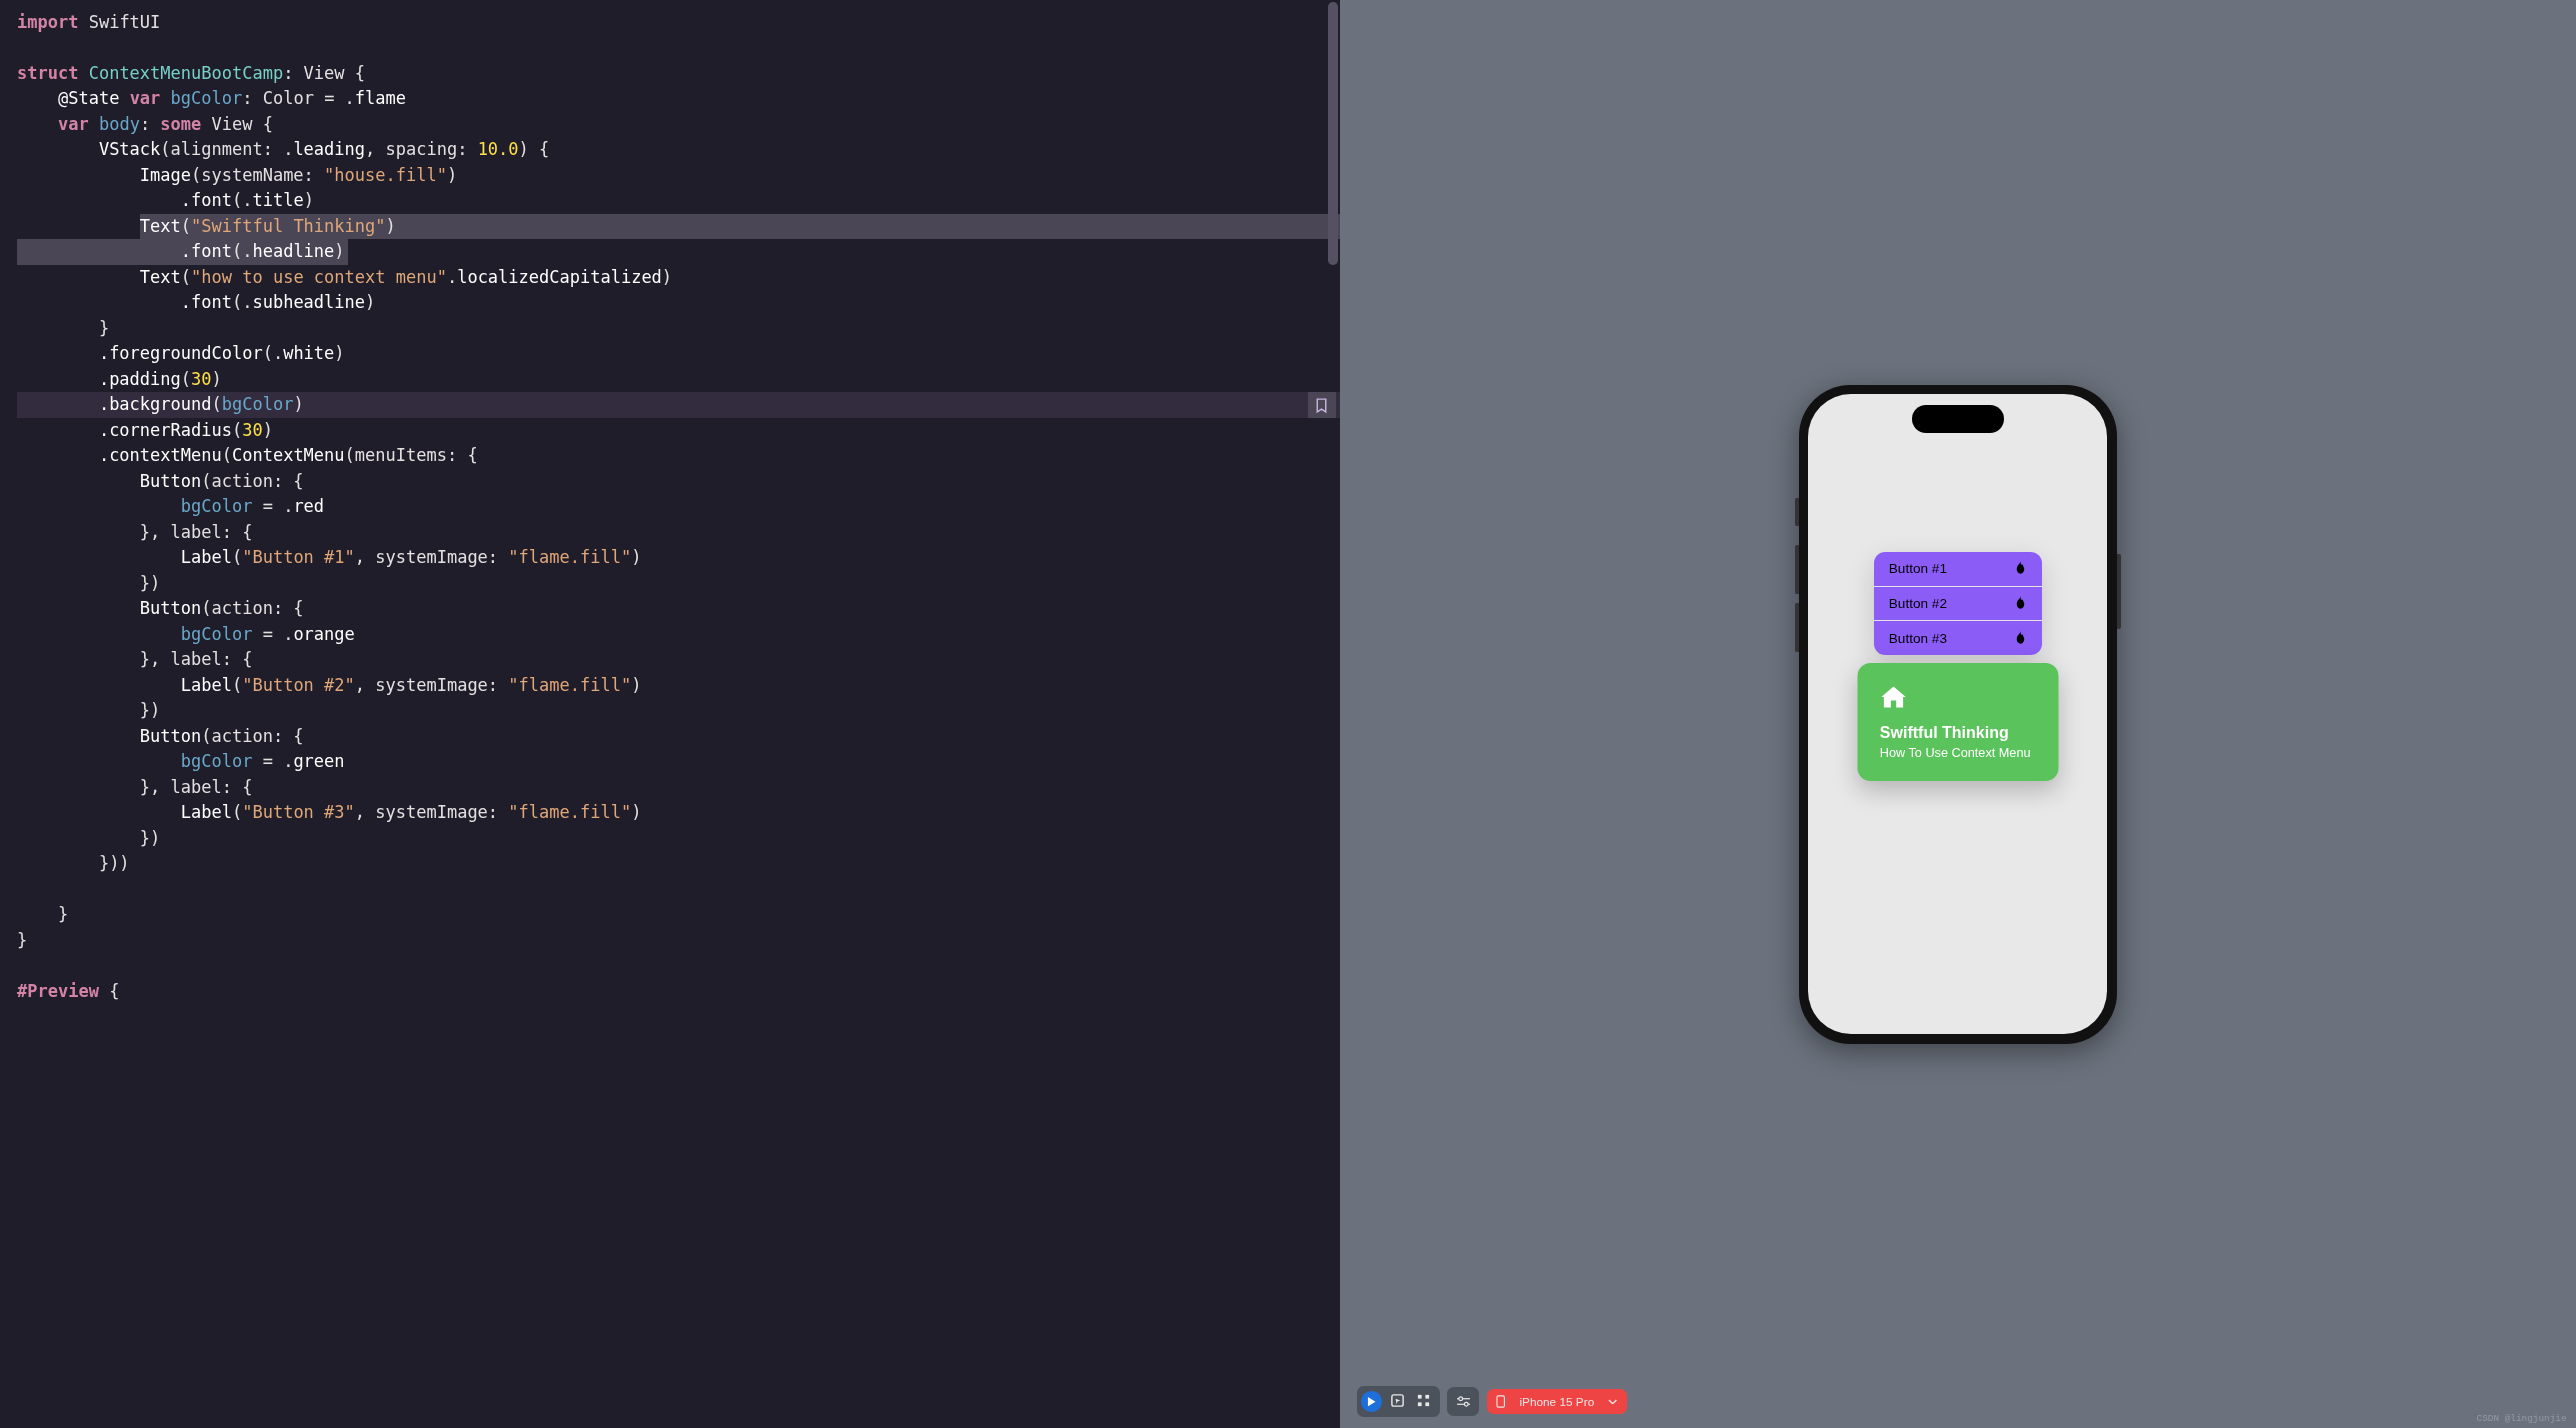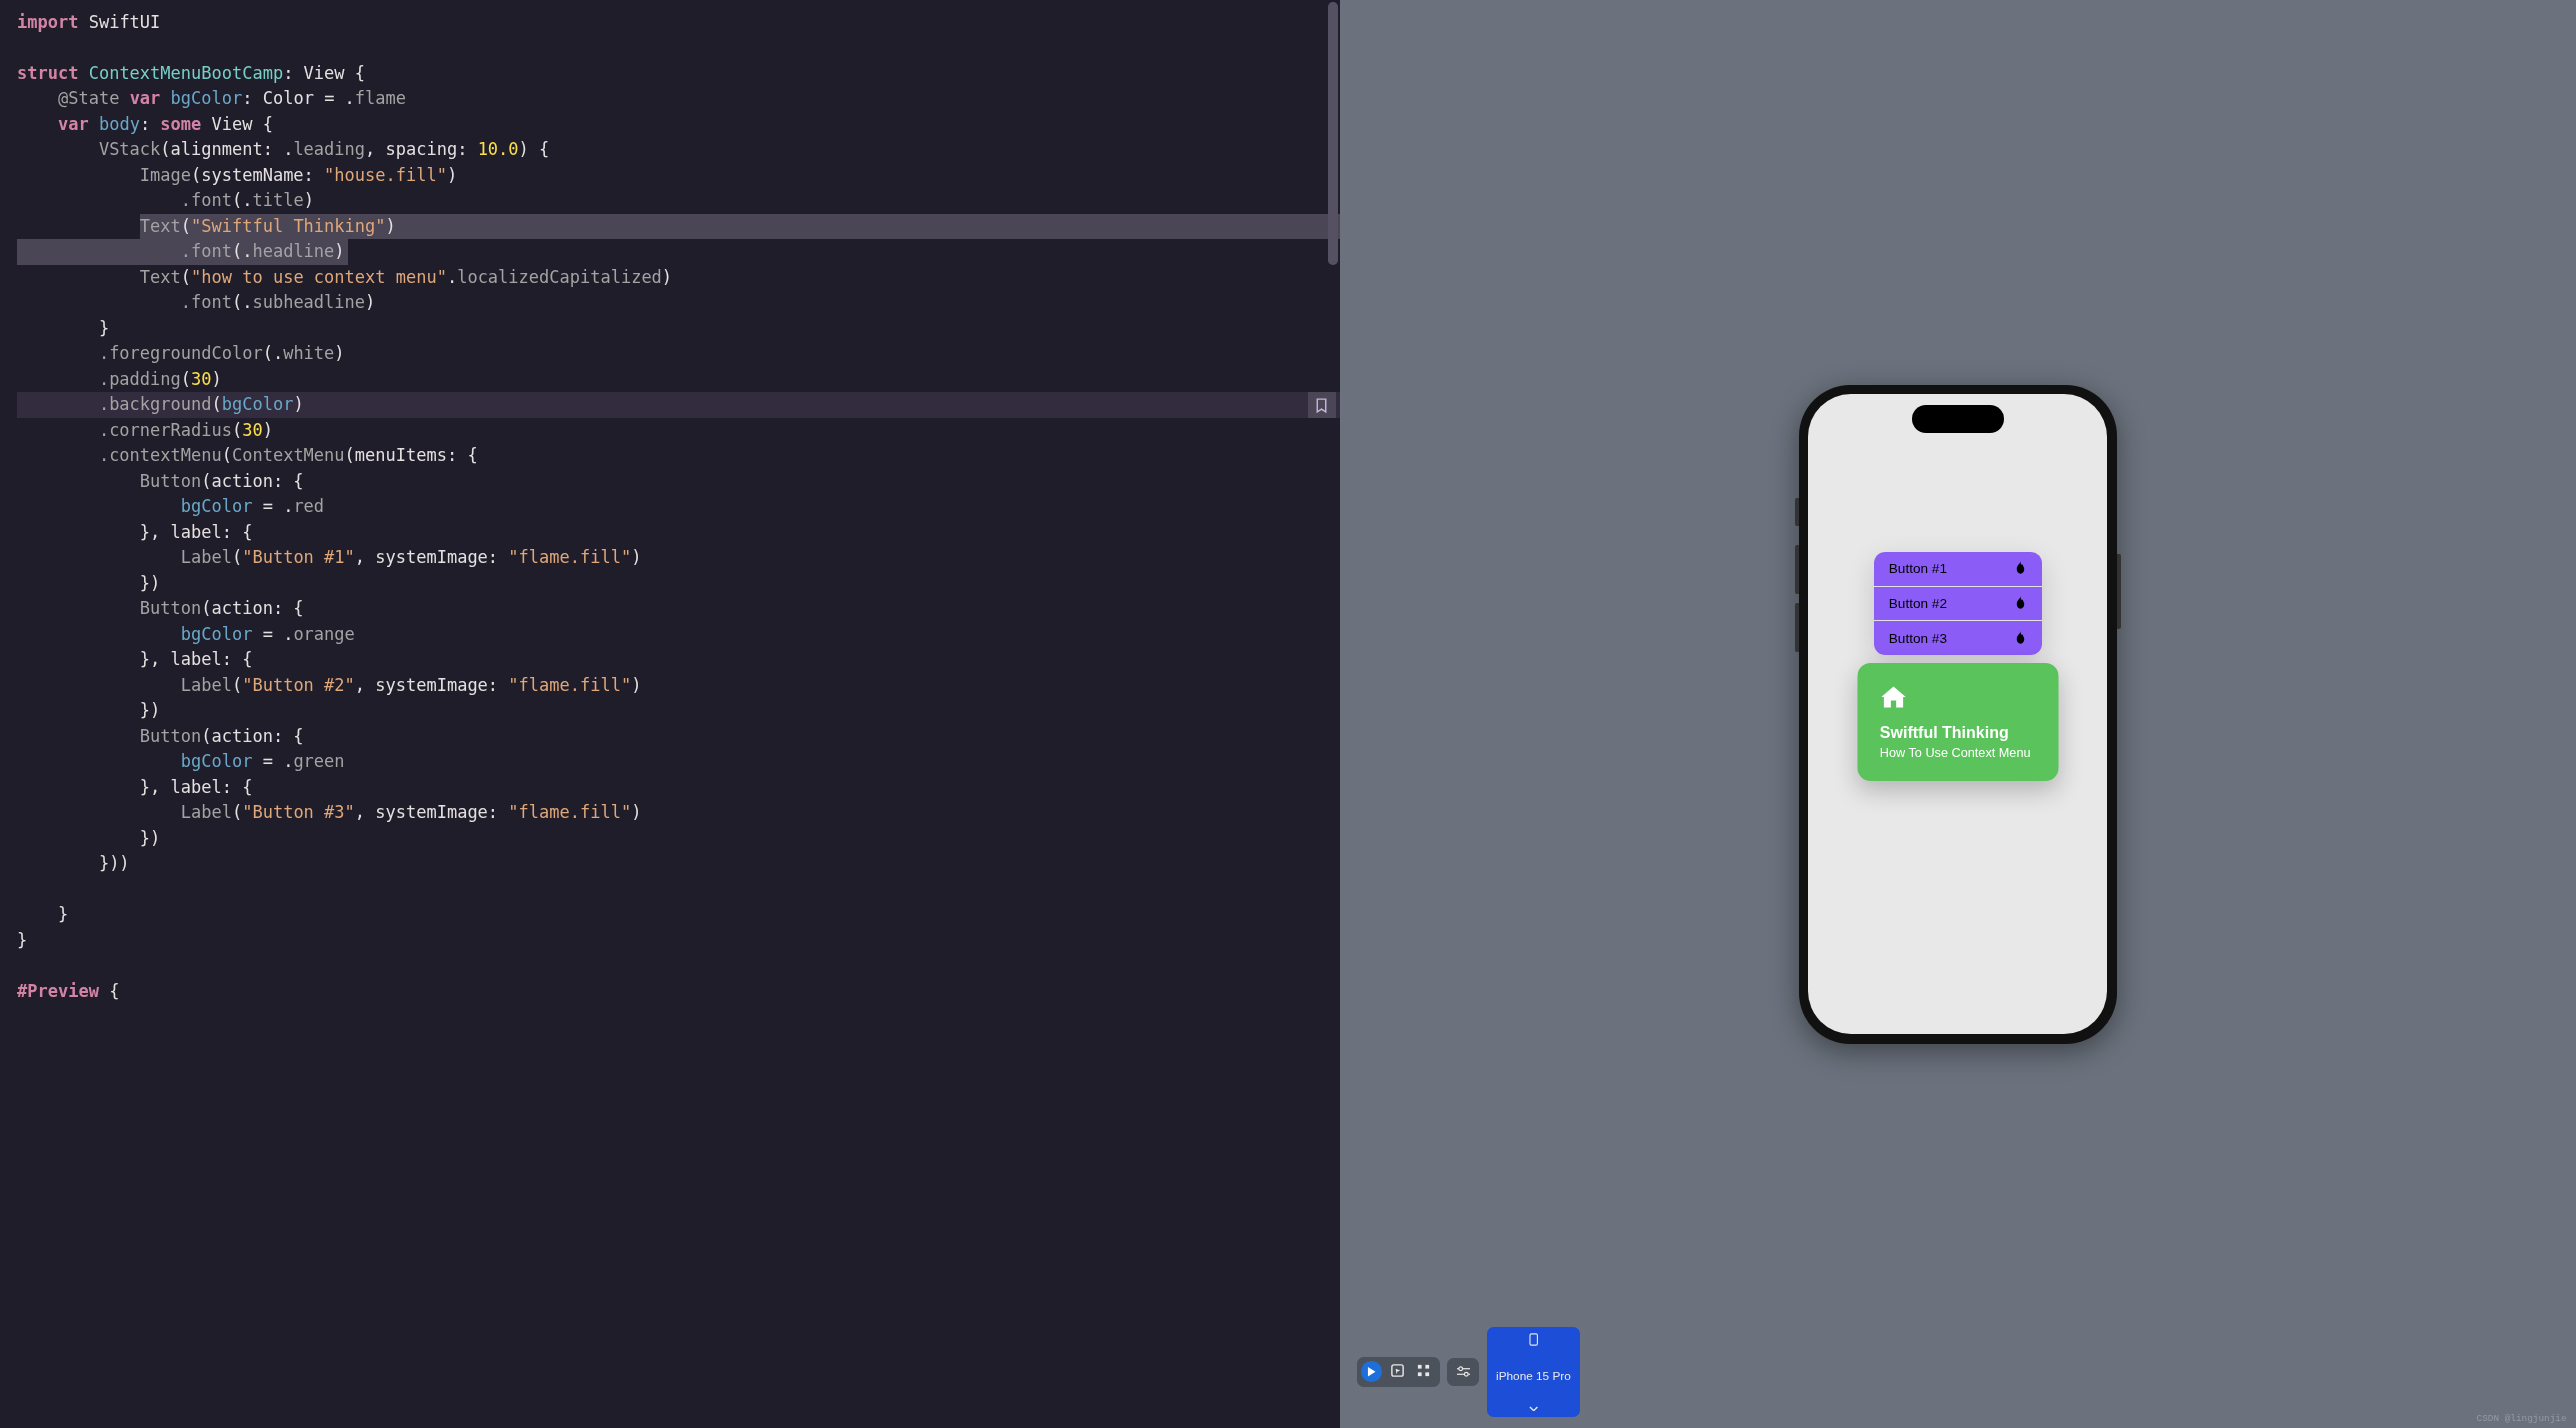--- a/index.html
+++ b/index.html
@@ -22,21 +22,21 @@
     .code-line {
       white-space: pre;
       color: #d4d0d0;
       min-height: 25.4px;
       position: relative;
     }
     .kw-pink { color: #d384a6; font-weight: 600; }
     .kw-blue { color: #6aa8c9; }
     .kw-teal { color: #77d0c8; }
     .str { color: #e0a778; }
-    .purple { color: #a3a3a3; }
+    .purple { color: #ffffff; }
     .num { color: #fde047; }
     .plain { color: #e4e0e0; }
     .sel-line-1 {
       background: #4a4656;
       display: inline-block;
     }
     .sel-line-2 {
       background: #4a4656;
       display: inline-block;
       padding-right: 3.8px;
@@ -215,28 +215,27 @@
     }
     .tb-btn.play {
       background: #1e6fd9;
       width: 21px;
       height: 21px;
       border-radius: 10.3px;
     }
     .device-select {
       display: flex;
       align-items: center;
-      background: #1d4ed8;
+      background: #ef4444;
       border-radius: 6.6px;
       padding: 5.6px 9.4px;
-      gap: 23px;
+      gap: 14px;
       color: #e8e8e8;
       font-size: 11.8px;
       cursor: pointer;
-      flex-direction: column;
     }
     .watermark {
       position: absolute;
       bottom: 3.8px;
       right: 9.4px;
       font-family: Liberation Mono, monospace;
       font-size: 9.4px;
       color: #949aa3;
       margin-top: 43px;
     }

